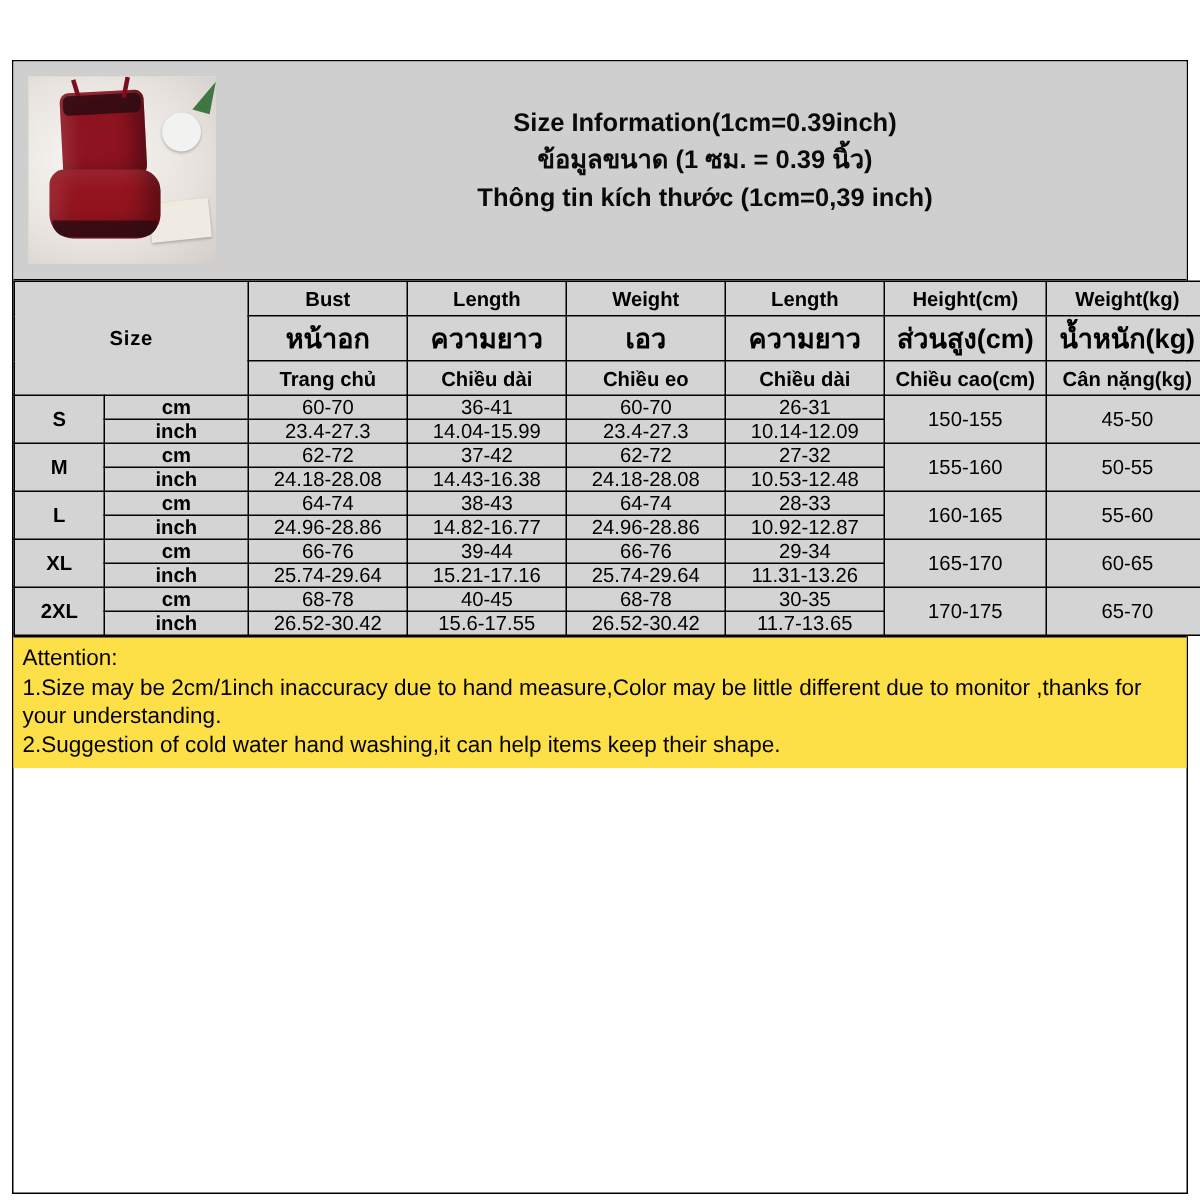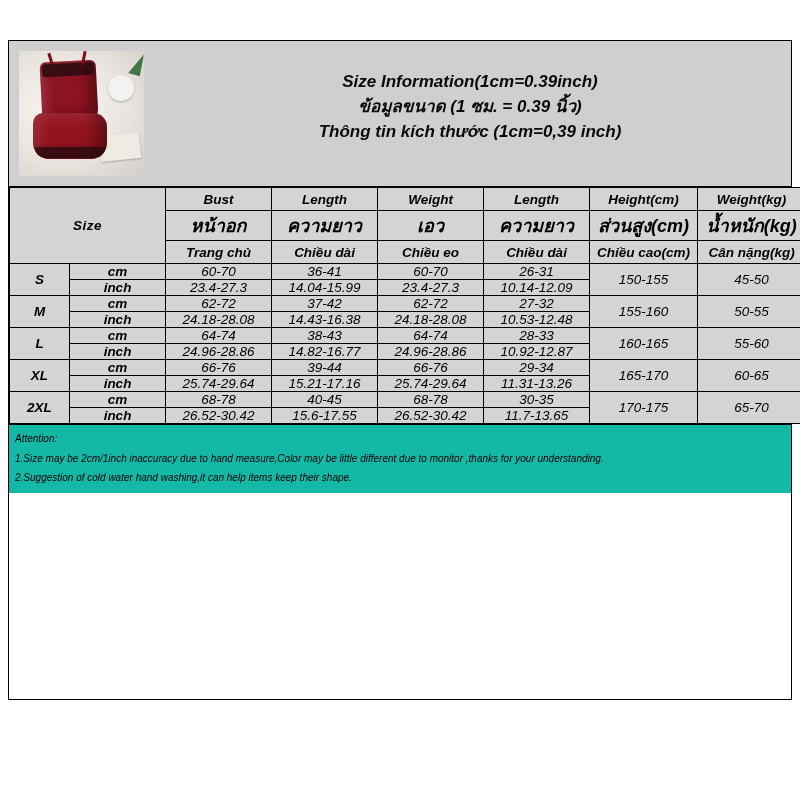--- a/index.html
+++ b/index.html
@@ -17,25 +17,24 @@
     position: relative;
     width: 800px;
     height: 800px;
     box-sizing: border-box;
   }
   .sheet {
     position: absolute;
     left: 8px;
     top: 40px;
     width: 784px;
-    height: 660px;
+    height: 756px;
     border: 1px solid #000;
     box-sizing: border-box;
     background: #fff;
-    font-style: italic;
   }
   
   .header-band {
     position: relative;
     height: 146px;
     background: #cfcfcf;
     border-bottom: 1px solid #000;
     box-sizing: border-box;
   }
   .product-photo {
@@ -205,23 +204,23 @@
   .val-cell {
     font-size: 13.5px;
   }
   .hw-cell {
     font-size: 13.5px;
   }
   
   .attention {
     border-top: 1px solid #000;
     padding: 4px 6px 6px 6px;
-    font-size: 10px;
+    font-size: 15px;
     line-height: 19px;
-    background: #14b8a6;
+    background: #fde047;
   }
   .attention .att-title { margin: 0 0 1px 0; }
   .attention p { margin: 0; }
 </style>
 </head>
 <body>
 
 <div class="page">
   <div class="sheet">
 

